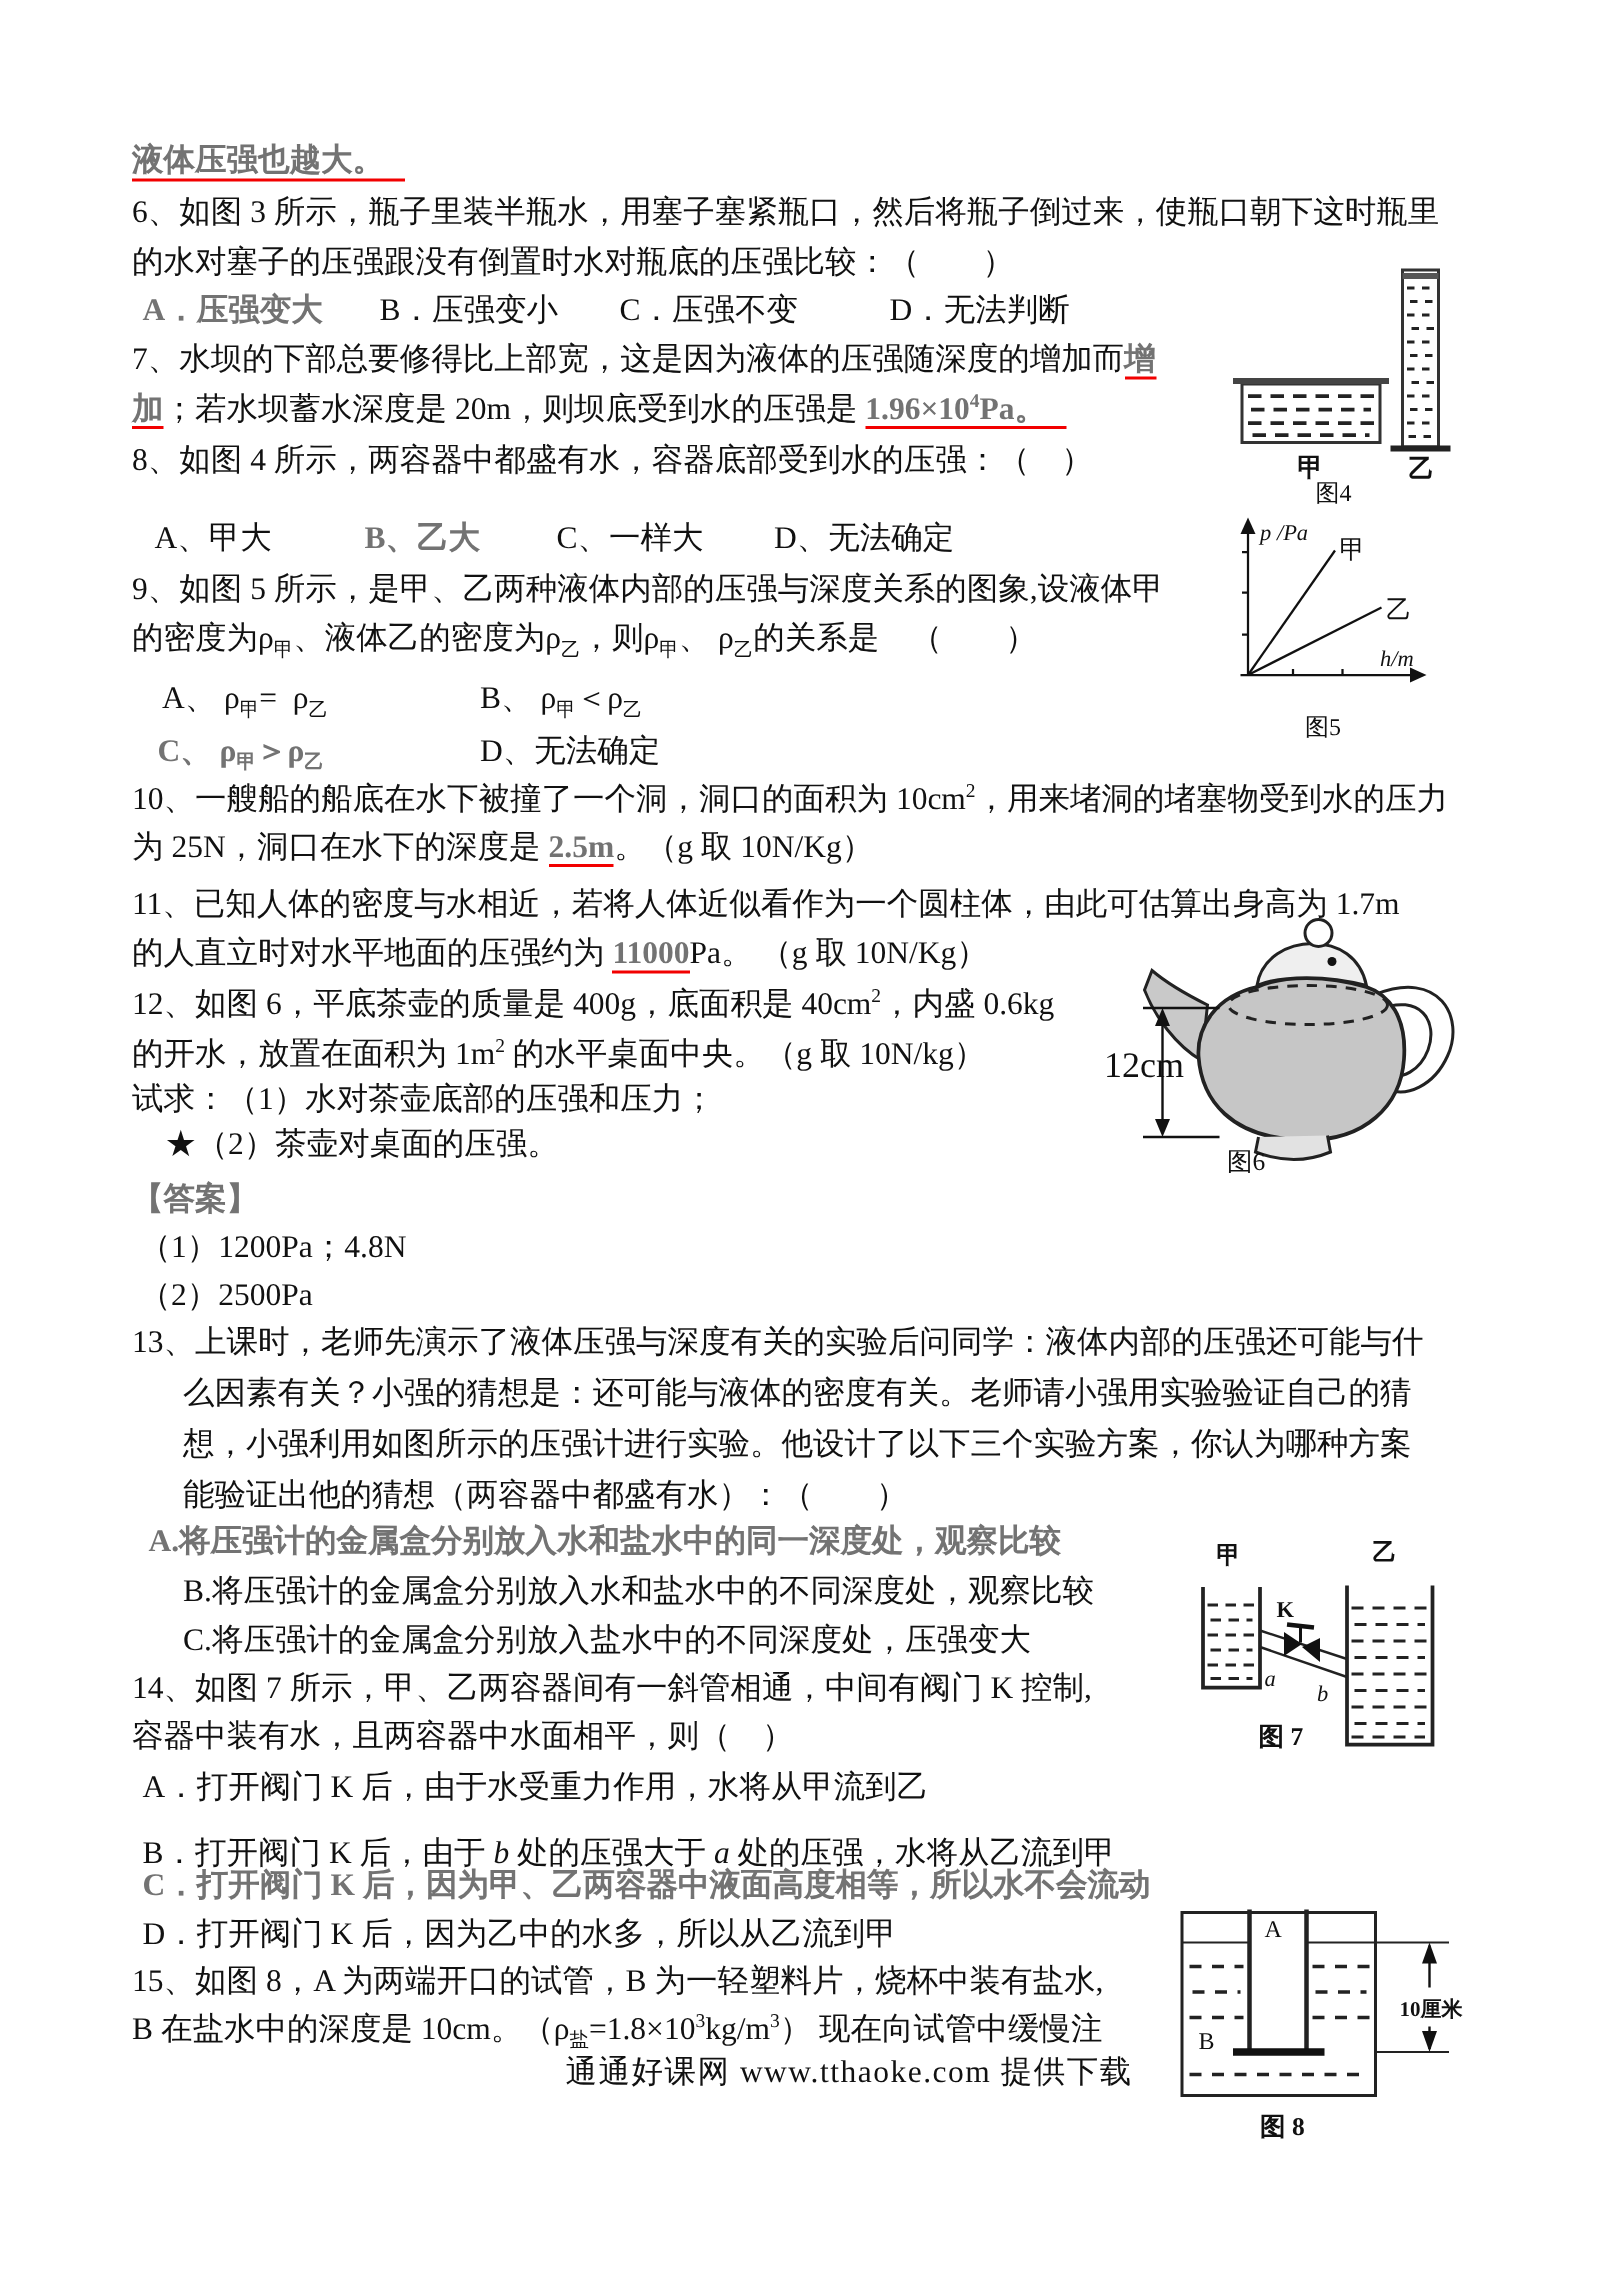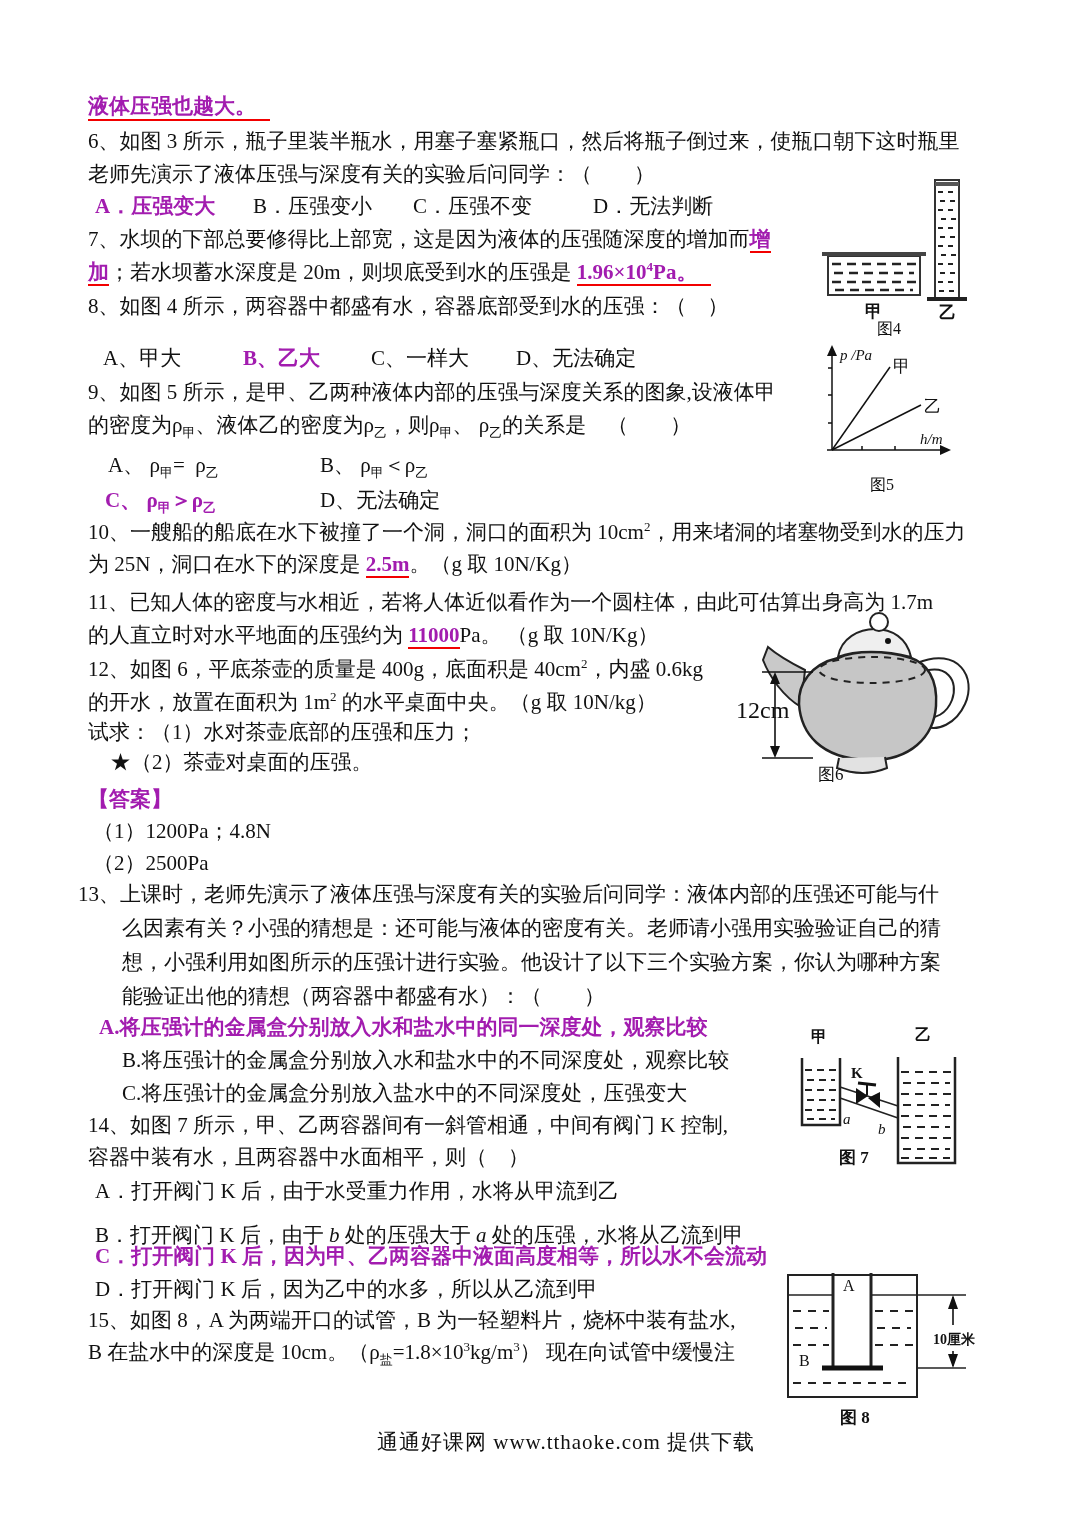--- a/index.html
+++ b/index.html
@@ -2,38 +2,38 @@
 <html><head>
 <meta charset="utf-8">
 <style>
   html,body{margin:0;padding:0;}
   body{
     width:1075px;height:1518px;position:relative;background:#ffffff;
     font-family:"Liberation Serif","DejaVu Serif",serif;color:#111;
     overflow:hidden;
   }
   .ln{position:absolute;font-size:21px;line-height:26px;white-space:pre;}
-  .red{color:#a21caf;}
+  .red{color:#737373;}
   .b{font-weight:bold;}
   .ub{border-bottom:2px solid #f20000;}
   .pad{padding-right:14px;}
   sup{font-size:13px;vertical-align:super;line-height:0;}
   sub{font-size:13px;vertical-align:sub;line-height:0;}
   .it{font-style:italic;}
   .fig{position:absolute;}
   svg text{font-family:"Liberation Serif","DejaVu Serif",serif;}
   .footer{position:absolute;font-size:21px;letter-spacing:1px;}
 </style>
 </head>
 <body>
 
 <div class="ln red b ub pad" style="left:88px;top:93px">液体压强也越大。</div>
 
 <div class="ln" style="left:88px;top:128px">6、如图 3 所示，瓶子里装半瓶水，用塞子塞紧瓶口，然后将瓶子倒过来，使瓶口朝下这时瓶里</div>
-<div class="ln" style="left:88px;top:161px">老师先演示了液体压强与深度有关的实验后问同学：（　　）</div>
+<div class="ln" style="left:88px;top:161px">的水对塞子的压强跟没有倒置时水对瓶底的压强比较：（　　）</div>
 <div class="ln red b" style="left:95px;top:193px">A．压强变大</div>
 <div class="ln" style="left:253px;top:193px">B．压强变小</div>
 <div class="ln" style="left:413px;top:193px">C．压强不变</div>
 <div class="ln" style="left:593px;top:193px">D．无法判断</div>
 
 <div class="ln" style="left:88px;top:226px"><span>7、水坝的下部总要修得比上部宽，这是因为液体的压强随深度的增加而</span><span class="red b ub">增</span></div>
 <div class="ln" style="left:88px;top:259px"><span class="red b ub">加</span><span>；若水坝蓄水深度是 20m，则坝底受到水的压强是 </span><span class="red b ub pad"><span>1.96×10</span><sup>4</sup><span>Pa。</span></span></div>
 
 <div class="ln" style="left:88px;top:293px">8、如图 4 所示，两容器中都盛有水，容器底部受到水的压强：（　）</div>
 <div class="ln" style="left:103px;top:345px">A、甲大</div>
@@ -56,39 +56,39 @@
 
 <div class="ln" style="left:88px;top:656px"><span>12、如图 6，平底茶壶的质量是 400g，底面积是 40cm</span><sup>2</sup><span>，内盛 0.6kg</span></div>
 <div class="ln" style="left:88px;top:689px"><span>的开水，放置在面积为 1m</span><sup>2</sup><span> 的水平桌面中央。（g 取 10N/kg）</span></div>
 <div class="ln" style="left:88px;top:719px">试求：（1）水对茶壶底部的压强和压力；</div>
 <div class="ln" style="left:110px;top:749px">★（2）茶壶对桌面的压强。</div>
 
 <div class="ln red b" style="left:88px;top:786px">【答案】</div>
 <div class="ln" style="left:93px;top:818px">（1）1200Pa；4.8N</div>
 <div class="ln" style="left:93px;top:850px">（2）2500Pa</div>
 
-<div class="ln" style="left:78px;top:881px">13、上课时，老师先演示了液体压强与深度有关的实验后问同学：液体内部的压强还可能与什</div>
+<div class="ln" style="left:88px;top:881px">13、上课时，老师先演示了液体压强与深度有关的实验后问同学：液体内部的压强还可能与什</div>
 <div class="ln" style="left:122px;top:915px">么因素有关？小强的猜想是：还可能与液体的密度有关。老师请小强用实验验证自己的猜</div>
 <div class="ln" style="left:122px;top:949px">想，小强利用如图所示的压强计进行实验。他设计了以下三个实验方案，你认为哪种方案</div>
 <div class="ln" style="left:122px;top:983px">能验证出他的猜想（两容器中都盛有水）：（　　）</div>
 <div class="ln red b" style="left:99px;top:1014px">A.将压强计的金属盒分别放入水和盐水中的同一深度处，观察比较</div>
 <div class="ln" style="left:122px;top:1047px">B.将压强计的金属盒分别放入水和盐水中的不同深度处，观察比较</div>
 <div class="ln" style="left:122px;top:1080px">C.将压强计的金属盒分别放入盐水中的不同深度处，压强变大</div>
 
 <div class="ln" style="left:88px;top:1112px">14、如图 7 所示，甲、乙两容器间有一斜管相通，中间有阀门 K 控制,</div>
 <div class="ln" style="left:88px;top:1144px">容器中装有水，且两容器中水面相平，则（　）</div>
 <div class="ln" style="left:95px;top:1178px">A．打开阀门 K 后，由于水受重力作用，水将从甲流到乙</div>
 <div class="ln" style="left:95px;top:1222px"><span>B．打开阀门 K 后，由于 </span><span class="it">b</span><span> 处的压强大于 </span><span class="it">a</span><span> 处的压强，水将从乙流到甲</span></div>
 <div class="ln red b" style="left:95px;top:1243px">C．打开阀门 K 后，因为甲、乙两容器中液面高度相等，所以水不会流动</div>
 <div class="ln" style="left:95px;top:1276px">D．打开阀门 K 后，因为乙中的水多，所以从乙流到甲</div>
 
 <div class="ln" style="left:88px;top:1307px">15、如图 8，A 为两端开口的试管，B 为一轻塑料片，烧杯中装有盐水,</div>
 <div class="ln" style="left:88px;top:1339px"><span>B 在盐水中的深度是 10cm。（ρ</span><sub>盐</sub><span>=1.8×10</span><sup>3</sup><span>kg/m</span><sup>3</sup><span>） 现在向试管中缓慢注</span></div>
 
-<div class="footer" style="left:377px;top:1428px">通通好课网  www.tthaoke.com  提供下载</div>
+<div class="footer" style="left:377px;top:1367px">通通好课网  www.tthaoke.com  提供下载</div>
 
 <svg class="fig" style="left:815px;top:172px" width="170" height="165" viewBox="0 0 170 165">
   <g stroke="#333" fill="none">
     <rect x="120" y="8" width="24" height="118" stroke-width="2"></rect>
     <line x1="120" y1="12" x2="144" y2="12" stroke-width="4" stroke="#555"></line>
     <line x1="112" y1="127" x2="152" y2="127" stroke-width="4" stroke="#222"></line>
     <g stroke="#222" stroke-width="2" stroke-dasharray="5 5">
       <line x1="123" y1="20" x2="141" y2="20"></line>
         <line x1="125" y1="29" x2="141" y2="29"></line>
       <line x1="123" y1="38" x2="139" y2="38"></line>

